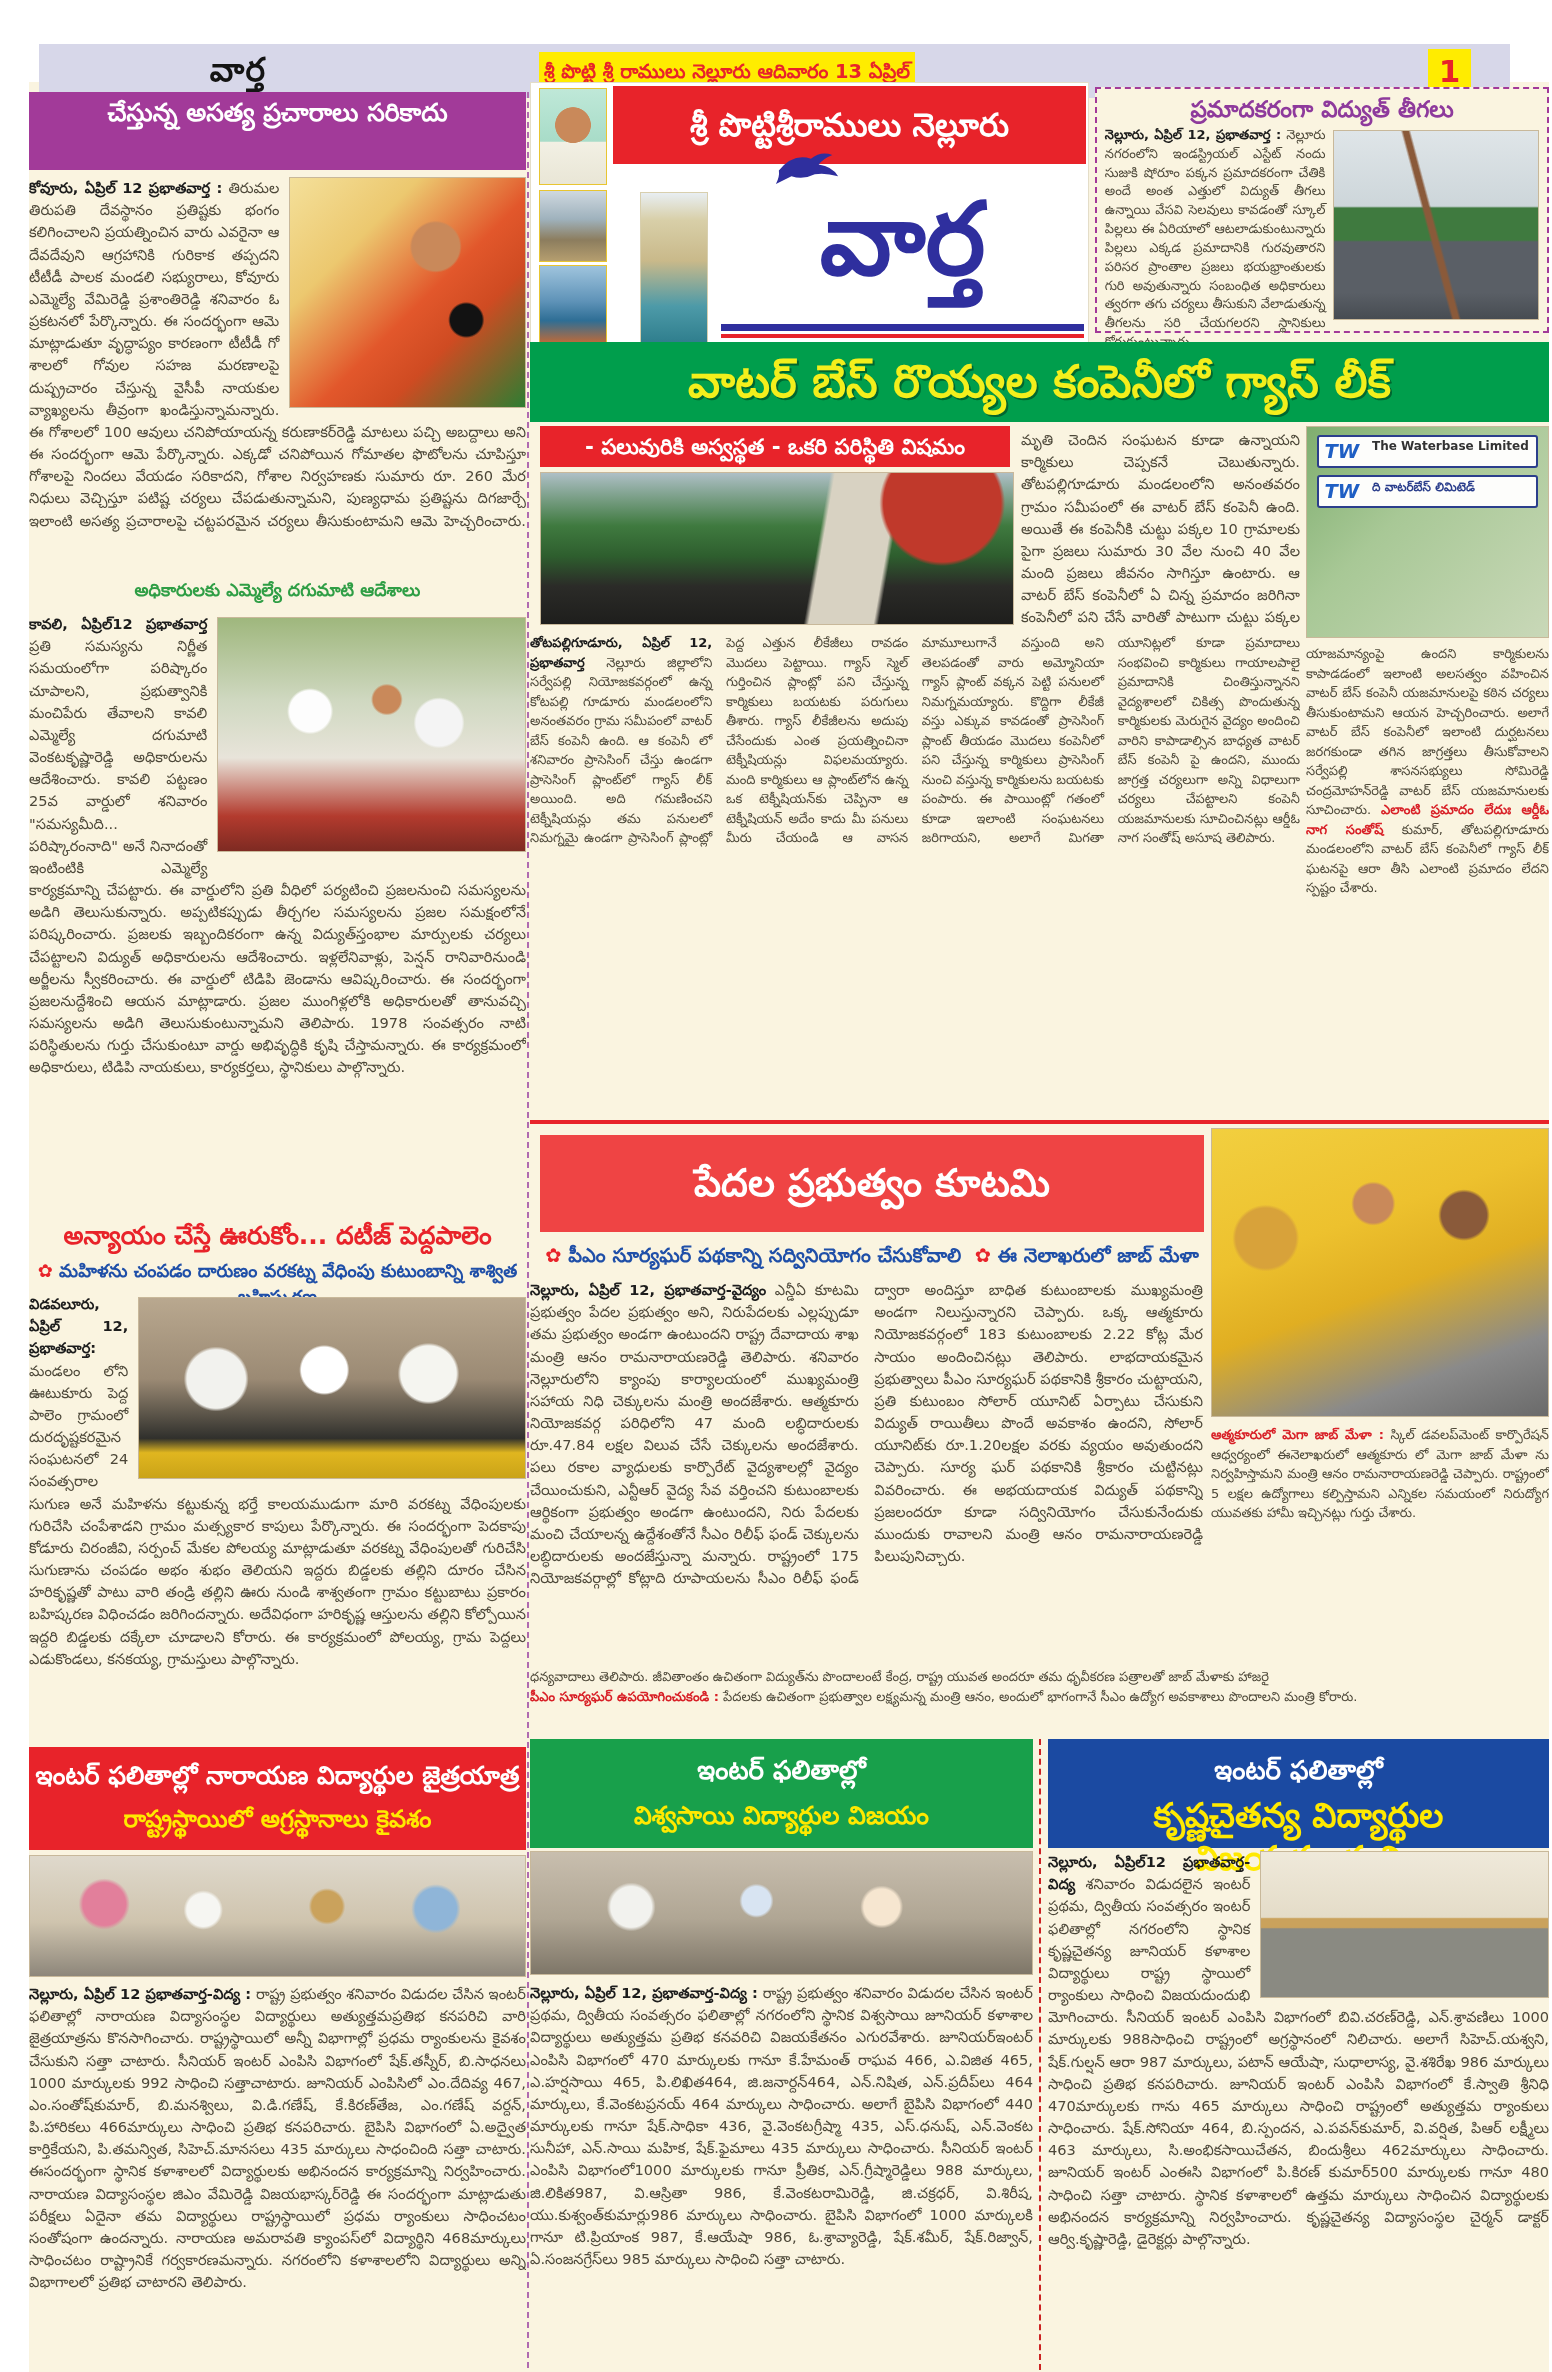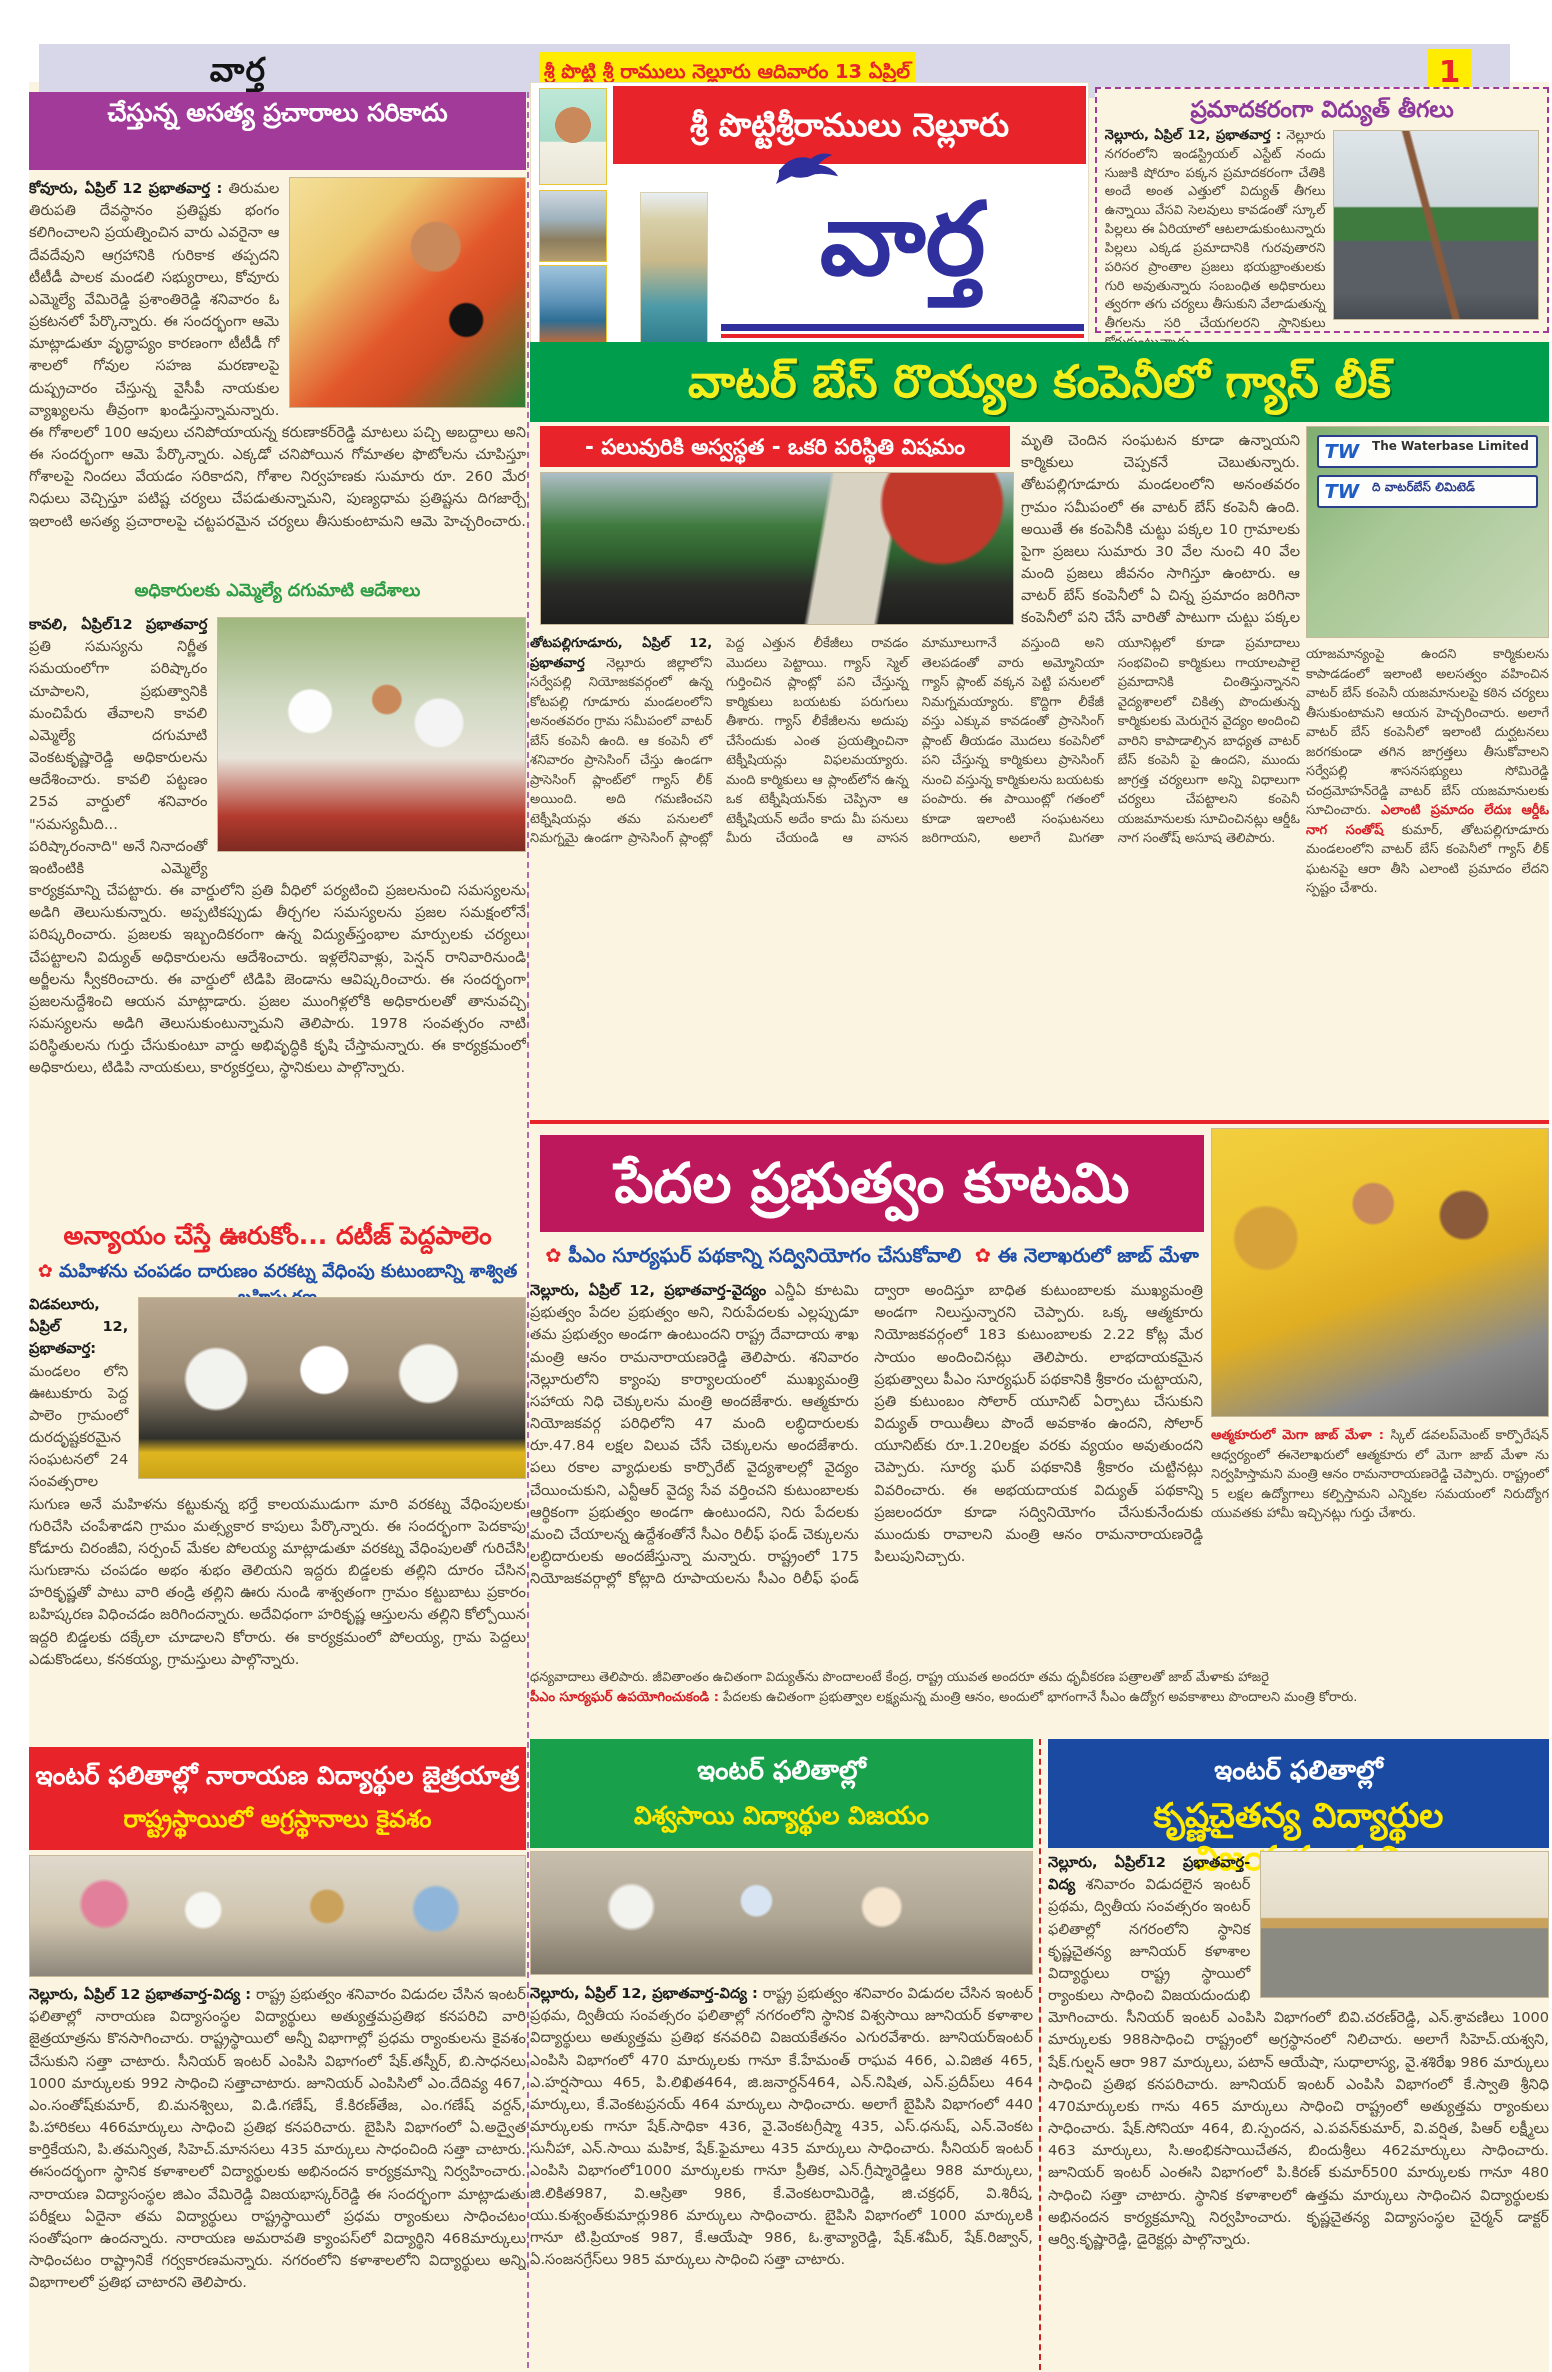--- a/index.html
+++ b/index.html
@@ -122,22 +122,22 @@
   .wb-sign { background:#fdfdfb; border:2.9px solid #2b3e8c; border-radius:3px; margin-bottom:7.8px; padding:2.9px 5.8px; }
   .wb-logo { color:#1f5fc4; font-weight:bold; font-style:italic; font-size:19.4px; display:inline-block; margin-right:7.8px; }
   .wb-en { font-size:12px; font-weight:bold; color:#333; display:inline-block; vertical-align:top; line-height:1.15; }
   .wb-te { font-size:12px; font-weight:bold; color:#2b3e8c; display:inline-block; vertical-align:top; }
   .gas-cols { position:absolute; left:530px; top:633px; width:770px; height:483px; overflow:hidden;
               column-count:4; column-gap:13.6px; }
   .gas-rcol { position:absolute; left:1306px; top:644px; width:243px; height:472px; overflow:hidden; }
   .rule-red { position:absolute; left:530px; top:1120px; width:1019px; height:3.9px; background:#e8232a; }
 
   
-  .ped-banner { position:absolute; left:540px; top:1135px; width:664px; height:97px; background:#be185d;
-                color:#ffffff; font-weight:bold; font-size:55px; text-align:center; line-height:97px; }
+  .ped-banner { position:absolute; left:540px; top:1135px; width:664px; height:97px; background:#ef4444;
+                color:#ffffff; font-weight:bold; font-size:38px; text-align:center; line-height:97px; }
   .ped-photo { position:absolute; left:1211px; top:1128px; width:338px; height:289px; border:1px solid #c8b89a;
     background:
       radial-gradient(circle at 48% 26%, #c9895a 0 7%, rgba(0,0,0,0) 8%),
       radial-gradient(circle at 75% 30%, #8a5a3a 0 7%, rgba(0,0,0,0) 8%),
       radial-gradient(circle at 16% 38%, #d8a23a 0 9%, rgba(0,0,0,0) 10%),
       linear-gradient(160deg,#f2cf3f 0%, #edc12e 35%, #e0ae22 55%, #8a8a8a 80%, #6a6a6a 100%); }
   .ped-subrow { position:absolute; left:540px; top:1244px; width:664px; color:#1f4fa8; font-weight:bold;
                 font-size:19.4px; text-align:center; }
   .ped-subrow .fl { color:#e8232a; }
   .ped-body { position:absolute; left:530px; top:1279px; width:673px; height:384px; overflow:hidden;

